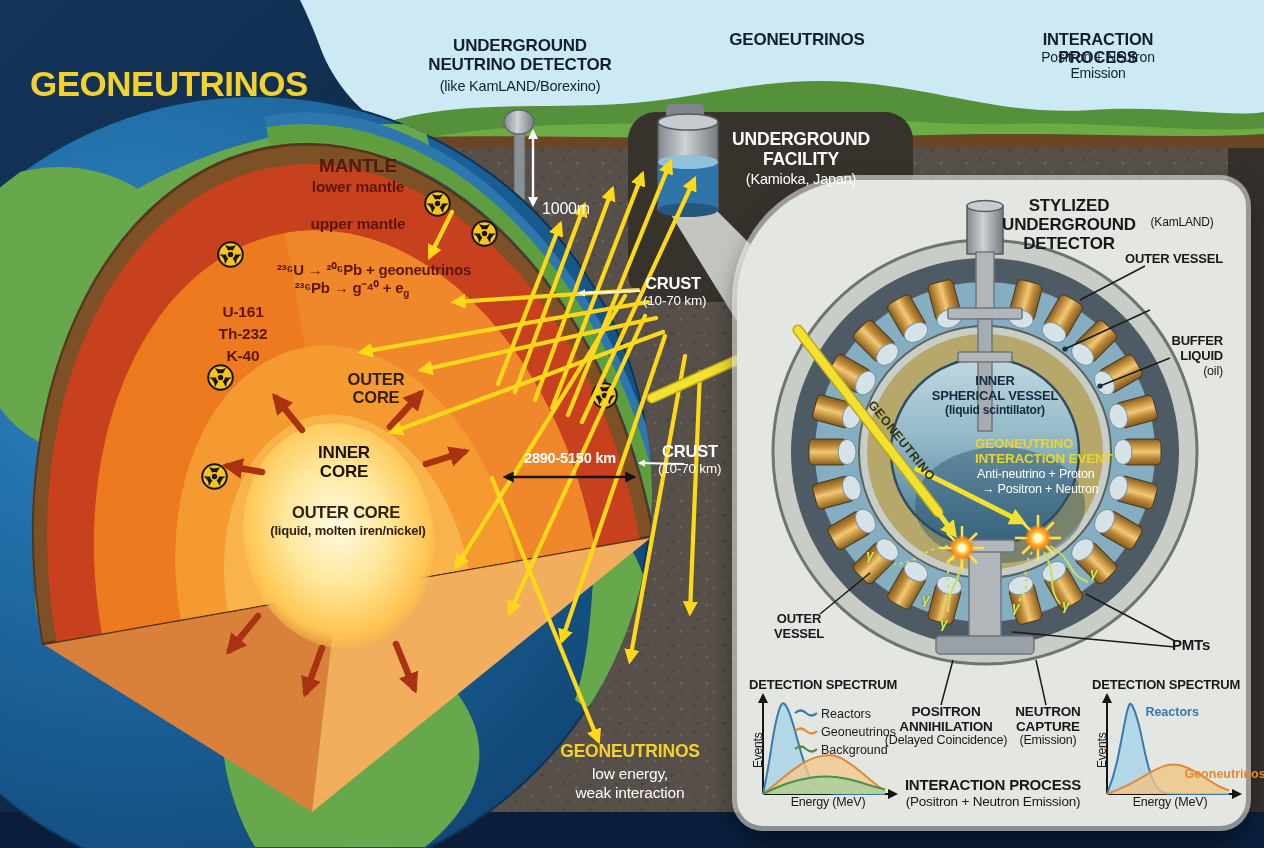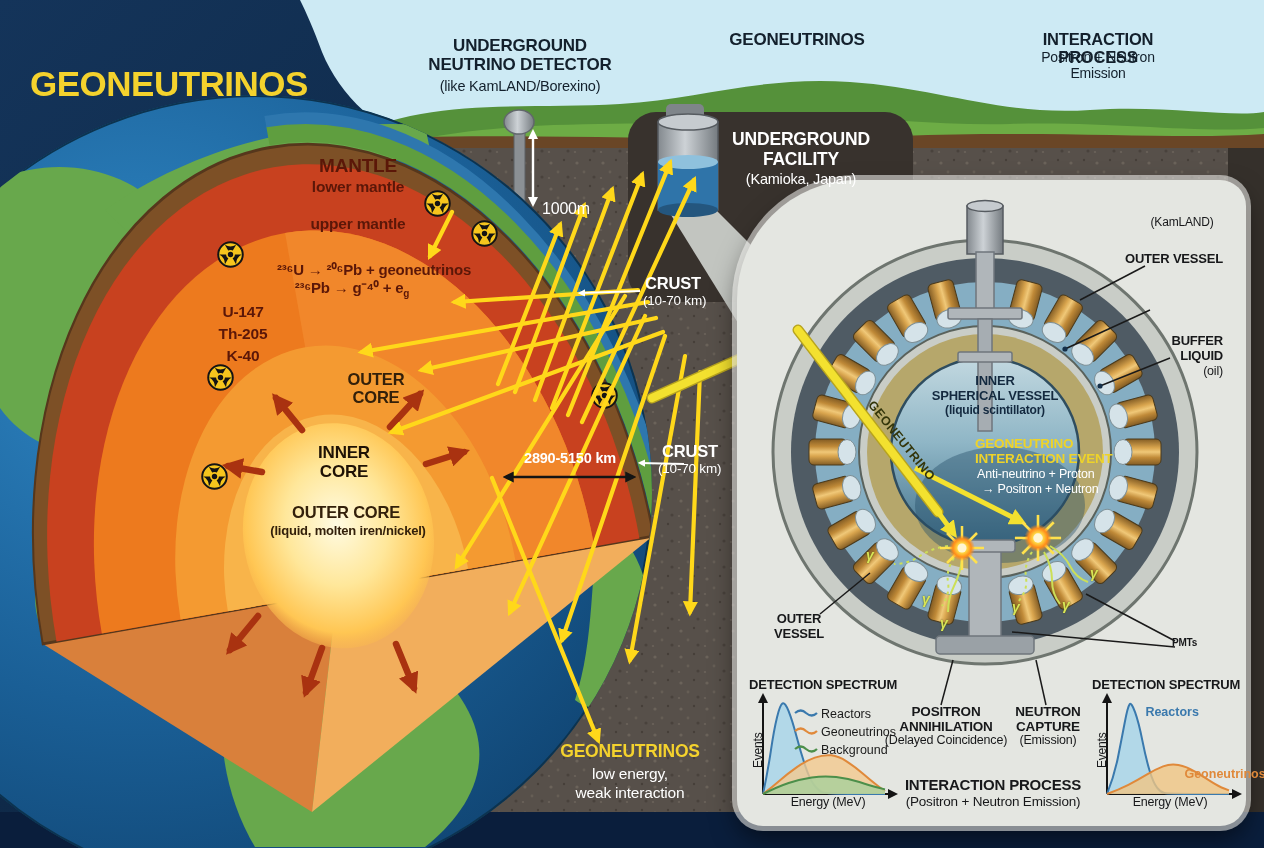--- a/index.html
+++ b/index.html
@@ -425,55 +425,56 @@
 <div class="lbl w n" style="left:542px;top:153px;font-size:16px;margin-top:47px;">1000m</div>
 <div class="lbl c w" style="left:801px;top:130px;font-size:17.5px;">UNDERGROUND
 FACILITY</div>
 <div class="lbl c w n" style="left:801px;top:171px;font-size:14.5px;">(Kamioka, Japan)</div>
 
 <div class="lbl c maroon" style="left:358px;top:155px;font-size:19px;">MANTLE</div>
 <div class="lbl c maroon n" style="left:358px;top:178px;font-size:15.5px;font-weight:600;">lower mantle</div>
 <div class="lbl c maroon n" style="left:358px;top:215px;font-size:15.5px;font-weight:600;">upper mantle</div>
 <div class="lbl c maroon n" style="left:374px;top:262px;font-size:15px;font-weight:600;">²³⁶U → ²⁰⁶Pb + geoneutrinos</div>
 <div class="lbl c maroon n" style="left:352px;top:280px;font-size:15px;font-weight:600;"><span>²³⁶Pb → g⁻⁴⁰ + e</span><sub style="font-size:10px;">g</sub></div>
-<div class="lbl c maroon n" style="left:243px;top:303px;font-size:15.5px;font-weight:600;">U-147</div>
-<div class="lbl c maroon n" style="left:243px;top:325px;font-size:15.5px;font-weight:600;">Th-205</div>
+<div class="lbl c maroon n" style="left:243px;top:303px;font-size:15.5px;font-weight:600;">U-161</div>
+<div class="lbl c maroon n" style="left:243px;top:325px;font-size:15.5px;font-weight:600;">Th-232</div>
 <div class="lbl c maroon n" style="left:243px;top:347px;font-size:15.5px;font-weight:600;">K-40</div>
 <div class="lbl c core" style="left:376px;top:370px;font-size:16.5px;">OUTER
 CORE</div>
 <div class="lbl c" style="left:344px;top:443px;font-size:17px;color:#1f1205;">INNER
 CORE</div>
 <div class="lbl c core" style="left:346px;top:503px;font-size:16.5px;">OUTER CORE</div>
 <div class="lbl c core n" style="left:348px;top:524px;font-size:13px;font-weight:700;">(liquid, molten iren/nickel)</div>
 <div class="lbl c w n" style="left:570px;top:450px;font-size:14.5px;font-weight:600;">2890-5150 km</div>
 <div class="lbl w" style="left:645px;top:274px;font-size:16.5px;">CRUST</div>
 <div class="lbl w n" style="left:643px;top:293px;font-size:13.5px;">(10-70 km)</div>
 <div class="lbl w" style="left:662px;top:442px;font-size:16.5px;">CRUST</div>
 <div class="lbl w n" style="left:658px;top:461px;font-size:13.5px;">(10-70 km)</div>
 
 <div class="lbl c yell" style="left:630px;top:742px;font-size:17.5px;">GEONEUTRINOS</div>
 <div class="lbl c w n" style="left:630px;top:764px;font-size:15.5px;line-height:1.25;">low energy,
 weak interaction</div>
 
+<div class="lbl c" style="left:1069px;top:196px;font-size:17px;">STYLIZED UNDERGROUND DETECTOR</div>
 <div class="lbl c n" style="left:1182px;top:216px;font-size:12px;">(KamLAND)</div>
 <div class="lbl r" style="left:1103px;width:120px;top:252px;font-size:13px;">OUTER VESSEL</div>
 <div class="lbl r" style="left:1123px;width:100px;top:334px;font-size:13px;">BUFFER
 LIQUID</div>
 <div class="lbl r n" style="left:1123px;width:100px;top:364px;font-size:12.5px;">(oil)</div>
 <div class="lbl c navyt" style="left:995px;top:374px;font-size:13px;">INNER
 SPHERICAL VESSEL</div>
 <div class="lbl c navyt n" style="left:995px;top:404px;font-size:12px;font-weight:600;">(liquid scintillator)</div>
 <div class="lbl rot" style="left:876px;top:398px;font-size:12.5px;color:#33350a;letter-spacing:0.5px;transform:rotate(51deg);">GEONEUTRINO</div>
 <div class="lbl" style="left:975px;top:437px;font-size:13.5px;color:#eed329;line-height:1.08;">GEONEUTRINO
 INTERACTION EVENT</div>
 <div class="lbl w n" style="left:977px;top:467px;font-size:12.5px;">Anti-neutrino + Proton</div>
 <div class="lbl w n" style="left:982px;top:482px;font-size:12.5px;">→ Positron + Neutron</div>
 <div class="lbl c" style="left:799px;top:612px;font-size:13px;">OUTER
 VESSEL</div>
-<div class="lbl" style="left:1172px;top:637px;font-size:10px;">PMTs</div>
+<div class="lbl" style="left:1172px;top:637px;font-size:15px;">PMTs</div>
 
 <span class="lbl gam" style="left:922px;top:592px;font-size:14px;">γ</span>
 <span class="lbl gam" style="left:940px;top:616px;font-size:14px;">γ</span>
 <span class="lbl gam" style="left:1012px;top:600px;font-size:14px;">γ</span>
 <span class="lbl gam" style="left:1062px;top:598px;font-size:14px;">γ</span>
 <span class="lbl gam" style="left:1090px;top:566px;font-size:14px;">γ</span>
 <span class="lbl gam" style="left:866px;top:548px;font-size:14px;">γ</span>
 
 <div class="lbl c" style="left:946px;top:704px;font-size:13.5px;">POSITRON
 ANNIHILATION</div>

